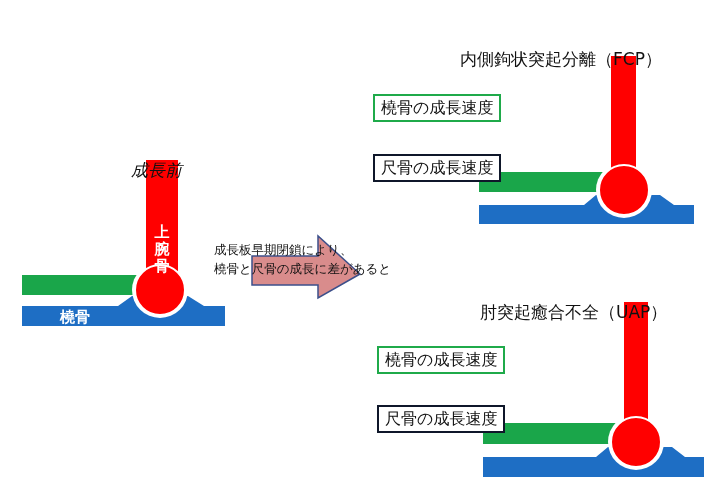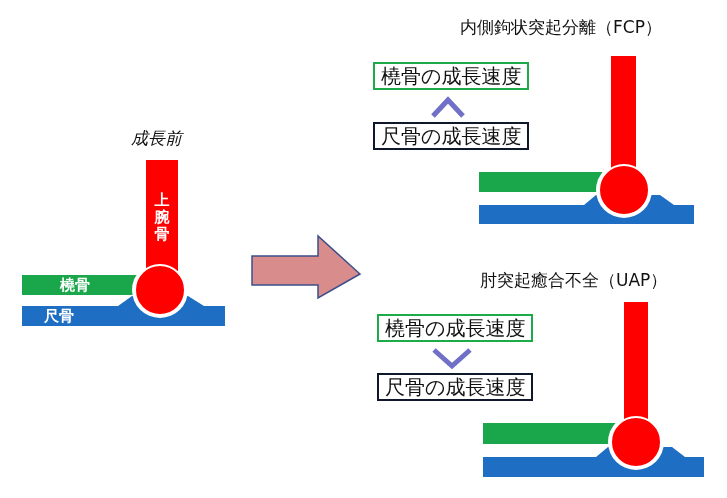--- a/index.html
+++ b/index.html
@@ -1,22 +1,22 @@
 <!DOCTYPE html>
 <html><head>
 <meta charset="utf-8">
 <style>
   html, body { margin:0; padding:0; background:#ffffff; }
   body { width:727px; height:498px; position:relative; overflow:hidden;
          font-family:"DejaVu Sans", sans-serif; color:#111; }
-  .abs { position:absolute; }
+  .abs { position:absolute;margin-top:32px; }
   svg.canvas { position:absolute; left:0; top:0; }
   .title { font-size:17px; white-space:nowrap; }
   .caption { font-size:12.5px; line-height:19px; white-space:nowrap; }
-  .speedbox { background:#fff; font-size:20px; padding:1px 6px; white-space:nowrap; height:22px; line-height:22px; }
+  .speedbox { background:#fff; font-size:16px; padding:1px 6px; white-space:nowrap; height:22px; line-height:22px; }
   .green-box { border:2px solid #1faa4a; }
   .blue-box { border:2px solid #0f172a; }
   .bone-label { color:#fff; font-weight:bold; font-size:15px; white-space:nowrap;text-align:right; }
   .vlabel { color:#fff; font-weight:bold; font-size:15px; line-height:17px; width:18px; text-align:center; }
 </style>
 </head>
 <body>
 
 <svg class="canvas" width="727" height="498">
 
@@ -53,20 +53,22 @@
 
 <div class="abs" style="left:153px; top:192px;">
   <div class="vlabel">上</div>
   <div class="vlabel">腕</div>
   <div class="vlabel">骨</div>
 </div>
 <div class="abs bone-label" style="left:60px; top:276px;">橈骨</div>
 <div class="abs bone-label" style="left:44px; top:307px;">尺骨</div>
 
 <div class="abs caption" style="left:214px; top:208px;">
+  <div>成長板早期閉鎖により、</div>
+  <div>橈骨と尺骨の成長に差があると</div>
 </div>
 
 <div class="abs title" style="left:460px; top:16px;">内側鉤状突起分離（FCP）</div>
 <div class="abs speedbox green-box" style="left:373px; top:62px;">橈骨の成長速度</div>
 <div class="abs speedbox blue-box" style="left:373px; top:122px;">尺骨の成長速度</div>
 
 <div class="abs title" style="left:480px; top:269px;text-align:center;">肘突起癒合不全（UAP）</div>
 <div class="abs speedbox green-box" style="left:377px; top:314px;">橈骨の成長速度</div>
 <div class="abs speedbox blue-box" style="left:377px; top:373px;">尺骨の成長速度</div>
 

